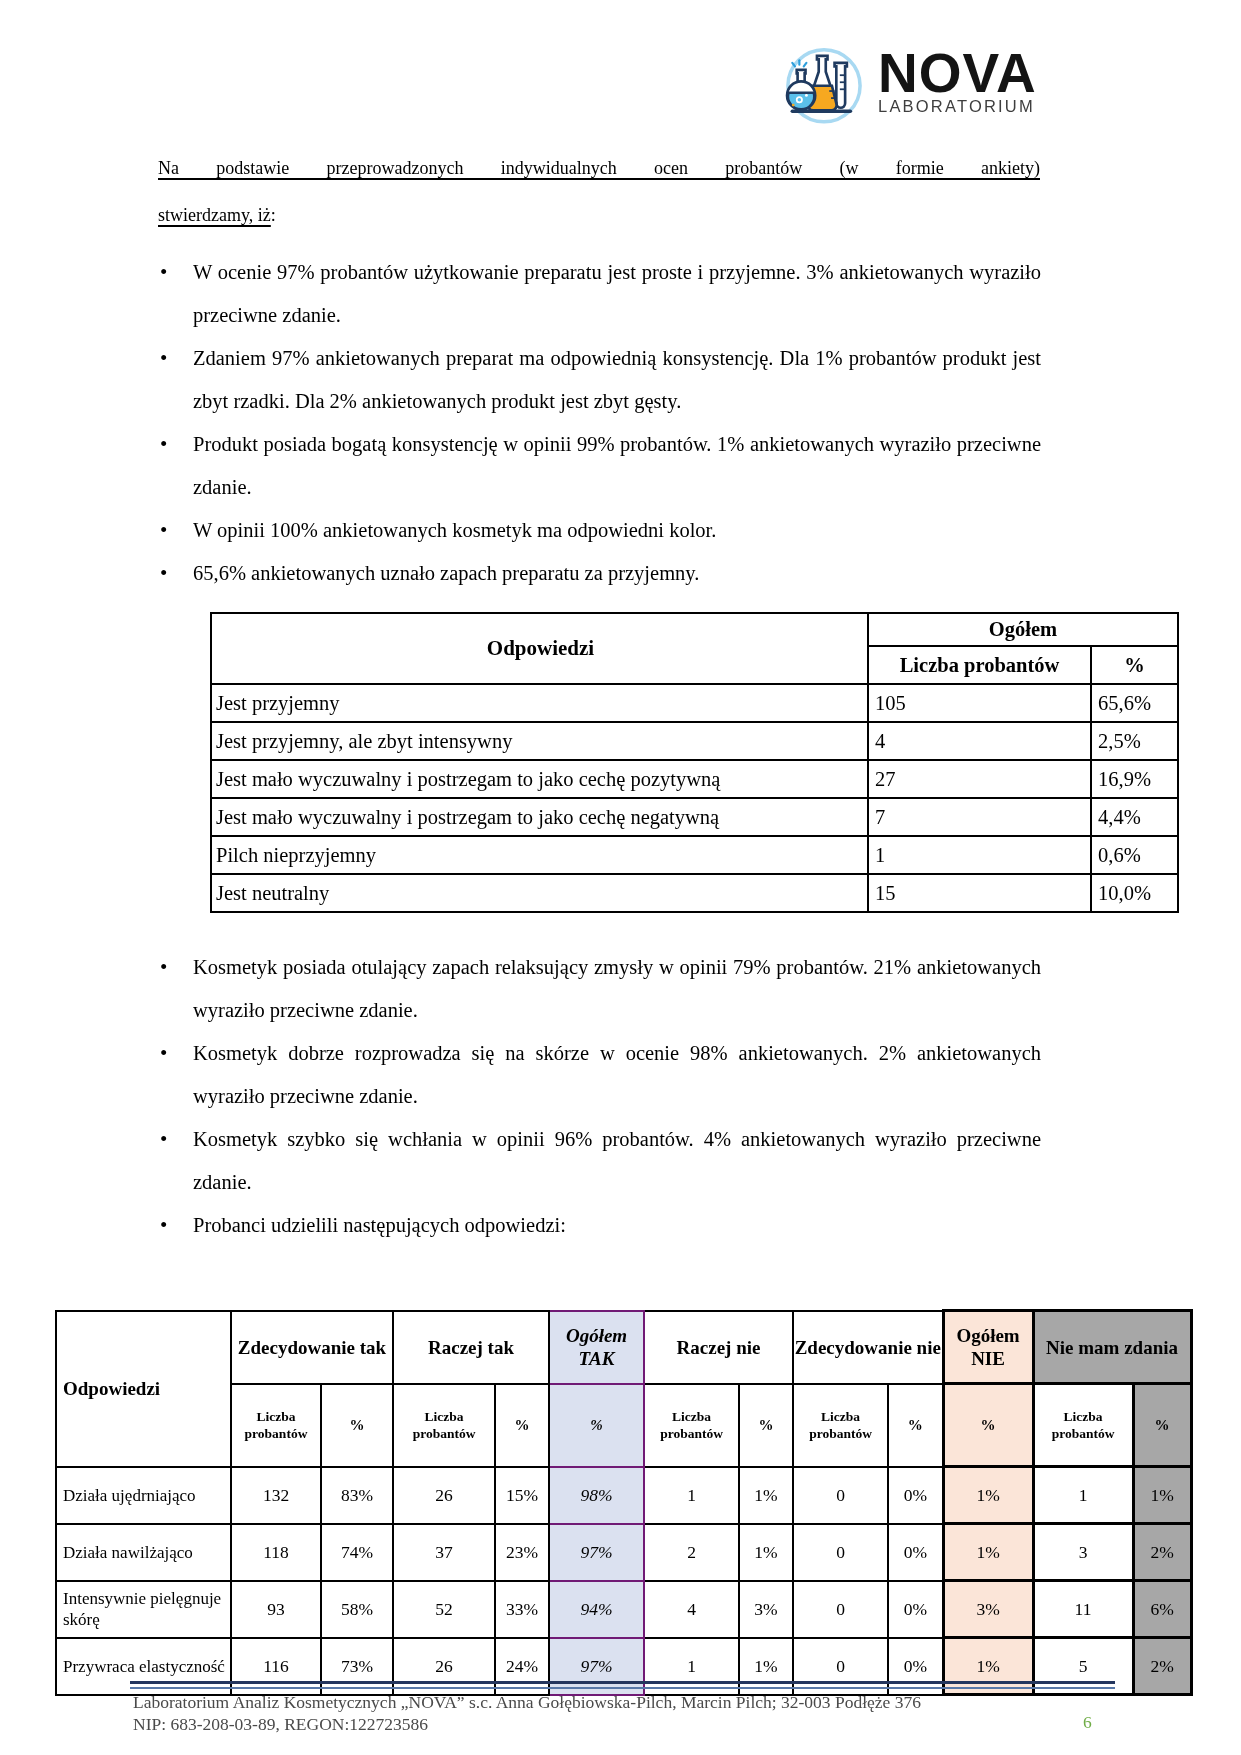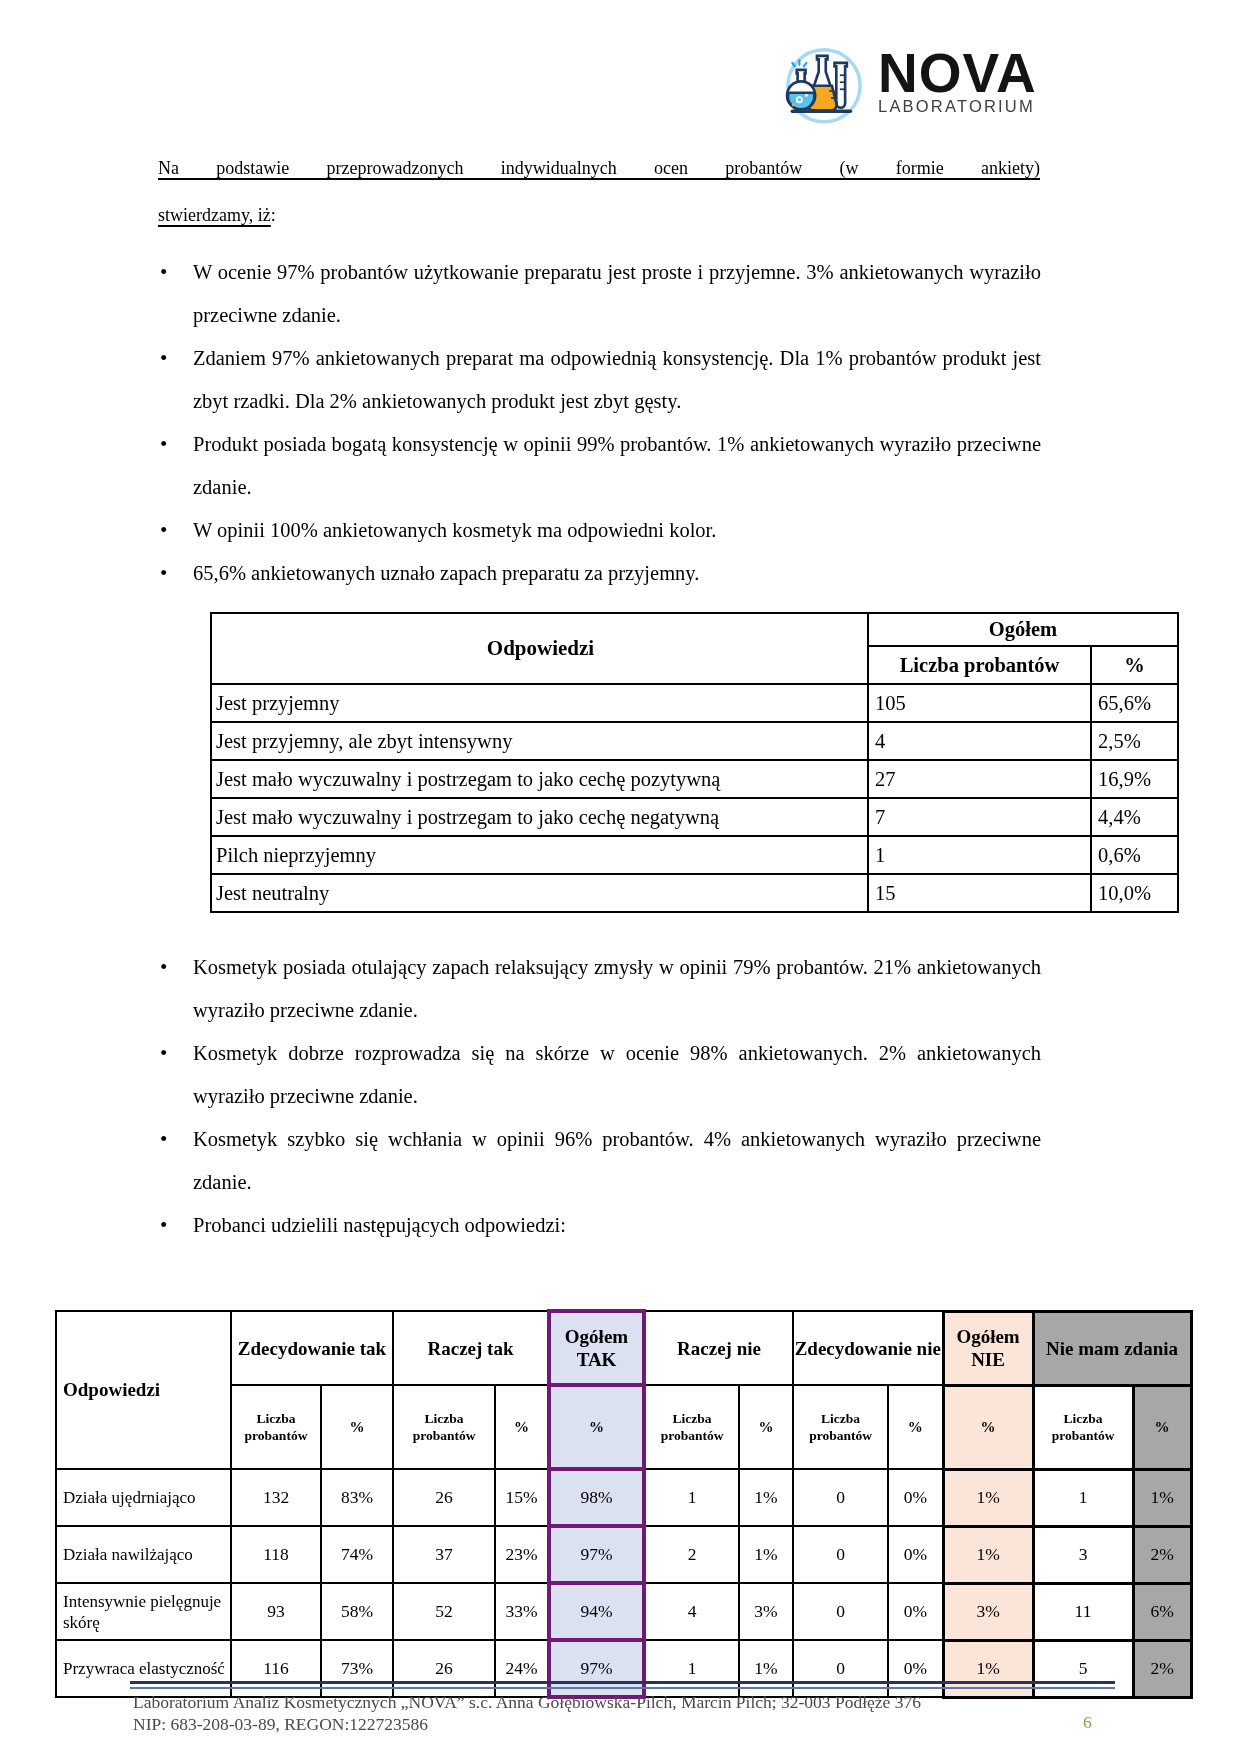--- a/index.html
+++ b/index.html
@@ -62,21 +62,21 @@
   .t2 th, .t2 td { border:2px solid #000; padding:0; text-align:center; vertical-align:middle; }
   .t2 tr.h1 th { height:70px; }
   .t2 tr.h2 th { height:80px; }
   .t2 tr.dr td { height:51px; }
   .t2 .corner { text-align:left; padding-left:6px; font-weight:bold; font-size:19px; }
   .t2 .g   { font-weight:bold; font-size:19px; line-height:23px; }
   .t2 .sub { font-weight:bold; font-size:13.5px; line-height:17px; }
   .t2 .pct { font-weight:bold; font-size:15px; }
   .t2 .lblc { text-align:left; padding:2px 4px 2px 6px; font-size:17px; line-height:21px; }
   .t2 td.val { font-size:17.5px; }
-  .t2 .tak  { background:#dbe1f0; border:4px solid #701a75; }
+  .t2 .tak  { background:#dbe1f0; border:2px solid #701a75;font-style:italic; }
   .t2 .nie  { background:#fbe5d8; border:3px solid #000; }
   .t2 .gray { background:#a7a7a7; border:3px solid #000;margin-left:17px; }
   .t2 .nmzl { border:3px solid #000; }
 
   
   .footer-rule {
     position:absolute; left:130px; top:1681px; width:985px; height:3px;
     border-top:3px solid #24365e; border-bottom:2px solid #5878a8;
   }
   .footer {

